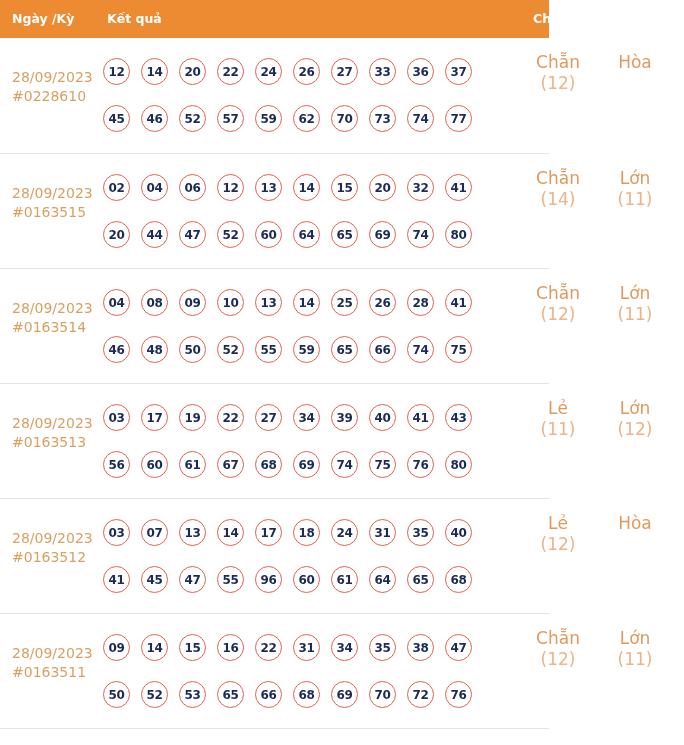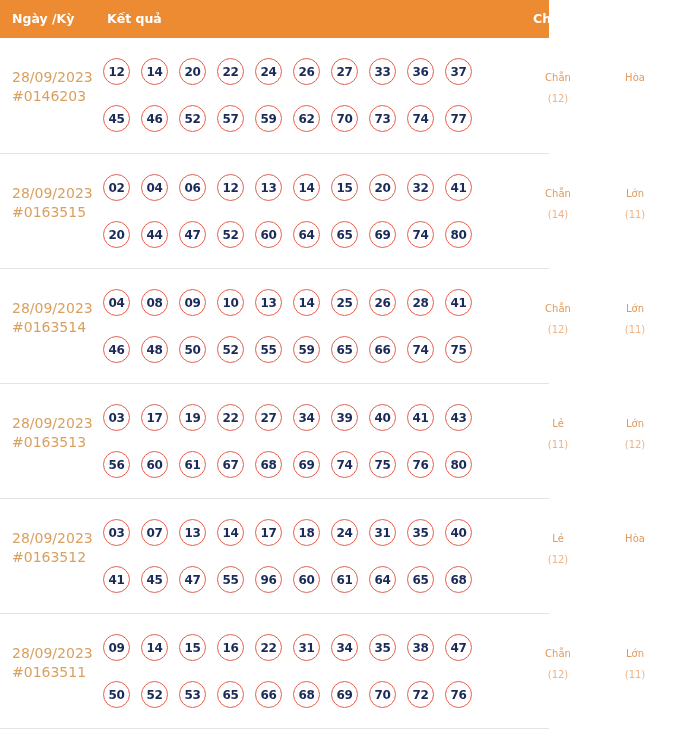--- a/index.html
+++ b/index.html
@@ -99,23 +99,23 @@
     font-size: 12px;
     font-weight: bold;
     background: #ffffff;
     letter-spacing: -0.3px;
   }
   .ball:last-child { margin-right: 16px; text-align: right; }
 
   
   .stat-cell {
     position: absolute;
-    top: 29px;
+    top: 14px;
     text-align: center;
-    font-size: 10px;
+    font-size: 17px;
     line-height: 21px;
     white-space: nowrap;
   }
   .parity-cell { left: 527px; width: 62px; }
   .size-cell   { left: 604px; width: 62px; }
   .stat-label {
     display: block;
     color: #e09a5c;
   }
   .stat-count {
@@ -133,21 +133,21 @@
     <div class="th th-date">Ngày /Kỳ</div>
     <div class="th th-parity">Chẵn/Lẻ</div>
     <div class="th th-result">Kết quả</div>
     <div class="th th-size">Lớn/Nhỏ</div>
   </div>
 
   <div class="rows-wrap" id="rows-wrap">
       <div class="result-row">
         <div class="date-cell">
           <span class="draw-date">28/09/2023</span>
-          <span class="draw-id">#0146203</span>
+          <span class="draw-id">#0228610</span>
         </div>
         <div class="numbers-cell">
           <div class="num-line">
             <div class="ball">12</div>
             <div class="ball">14</div>
             <div class="ball">20</div>
             <div class="ball">22</div>
             <div class="ball">24</div>
             <div class="ball">26</div>
             <div class="ball">27</div>

